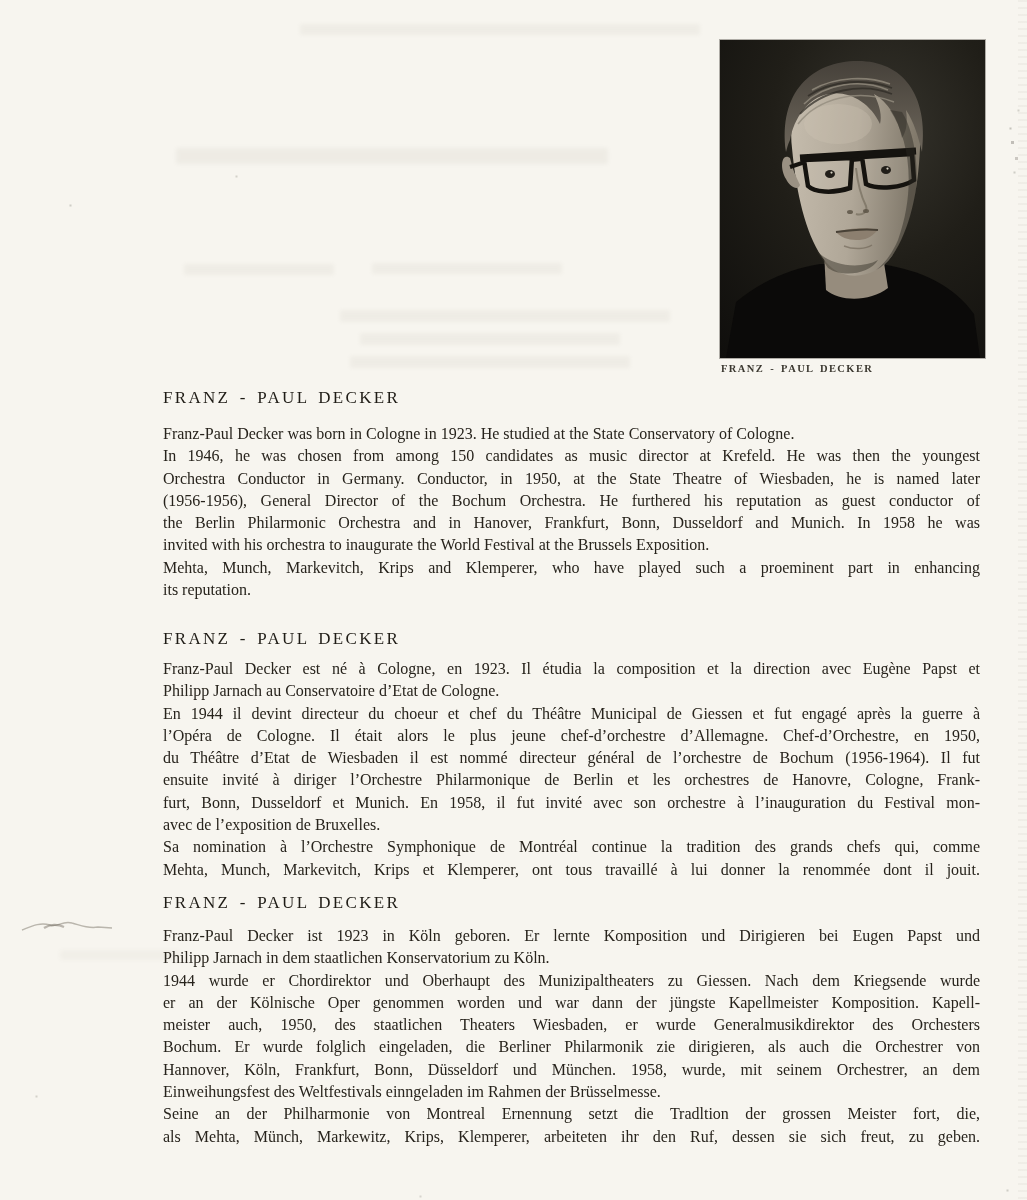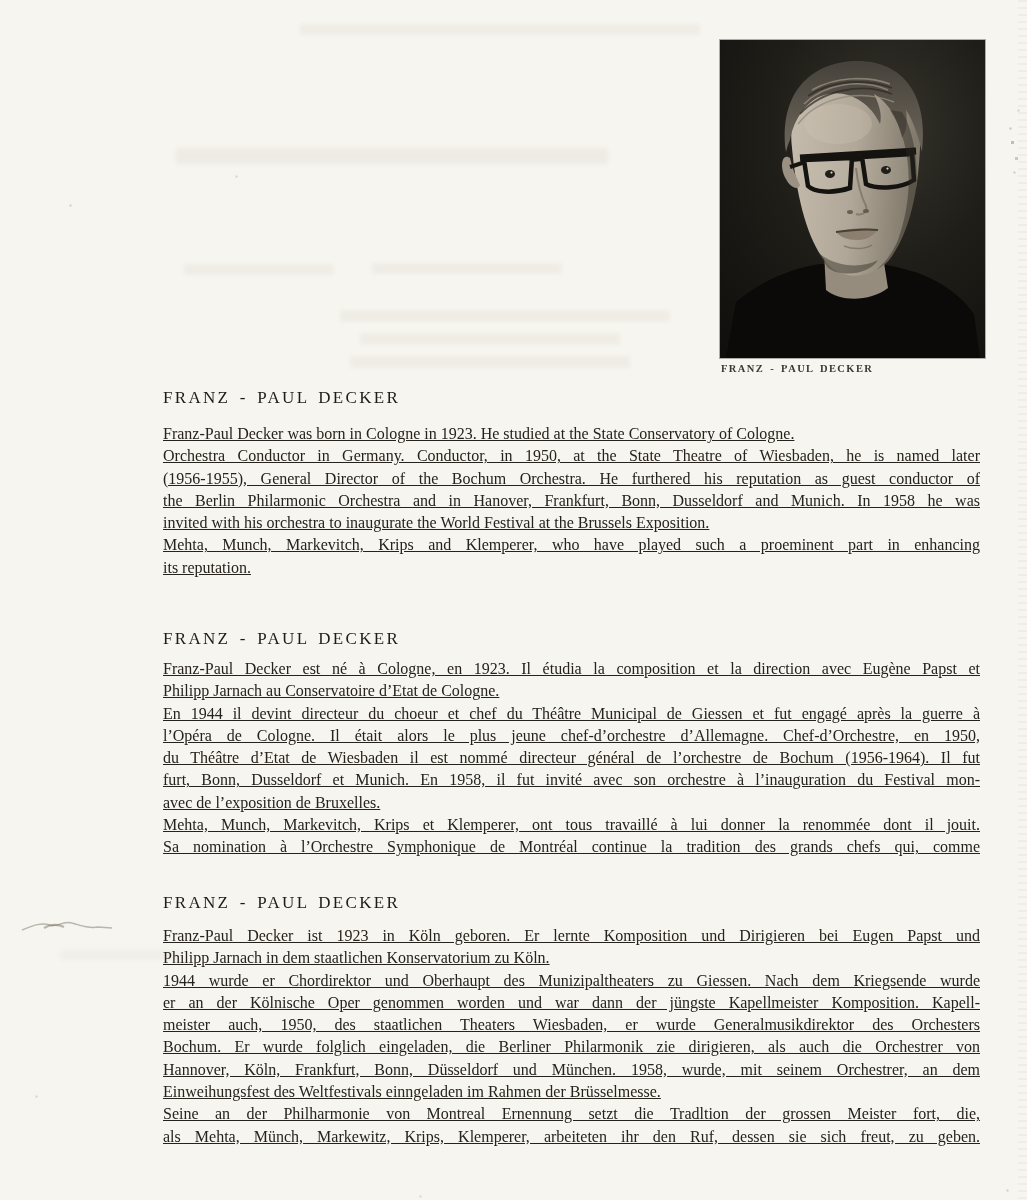--- a/index.html
+++ b/index.html
@@ -47,21 +47,20 @@
     font-size: 17px;
     font-weight: normal;
     letter-spacing: 2.3px;
     word-spacing: 3px;
     color: #1f1c16;
   }
   .para {
     position: absolute;
     left: 163px;
     width: 817px;
-    text-decoration: underline;
   }
   .line {
     height: 22.3px;
     line-height: 22.3px;
     font-size: 16px;
     overflow: hidden;
     white-space: normal;
     color: #27231c;
   }
   
@@ -196,39 +195,41 @@
     <path d="M170,70 C190,100 196,150 178,200 C172,214 164,224 156,230 C176,220 192,186 196,150 C199,118 192,88 182,72 Z" fill="#2b2822" opacity="0.45"></path>
     <path d="M96,210 C110,226 140,230 158,220 C150,234 122,238 108,228 Z" fill="#3a352c" opacity="0.5"></path>
     <ellipse cx="118" cy="84" rx="34" ry="20" fill="#cfc7b7" opacity="0.3"></ellipse>
   </svg>
 </figure>
 <figcaption class="photo-caption">FRANZ - PAUL DECKER</figcaption>
 
 <h2 class="heading" style="top:388px">FRANZ - PAUL DECKER</h2>
 <div class="para" style="top:423px">
   <div class="line">Franz-Paul Decker was born in Cologne in 1923. He studied at the State Conservatory of Cologne.</div>
+  <div class="line j">In 1946, he was chosen from among 150 candidates as music director at Krefeld. He was then the youngest</div>
   <div class="line j">Orchestra Conductor in Germany. Conductor, in 1950, at the State Theatre of Wiesbaden, he is named later</div>
-  <div class="line j">(1956-1955), General Director of the Bochum Orchestra. He furthered his reputation as guest conductor of</div>
+  <div class="line j">(1956-1956), General Director of the Bochum Orchestra. He furthered his reputation as guest conductor of</div>
   <div class="line j">the Berlin Philarmonic Orchestra and in Hanover, Frankfurt, Bonn, Dusseldorf and Munich. In 1958 he was</div>
   <div class="line">invited with his orchestra to inaugurate the World Festival at the Brussels Exposition.</div>
   <div class="line j">Mehta, Munch, Markevitch, Krips and Klemperer, who have played such a proeminent part in enhancing</div>
   <div class="line">its reputation.</div>
 </div>
 
 <h2 class="heading" style="top:629px">FRANZ - PAUL DECKER</h2>
 <div class="para" style="top:658px">
   <div class="line j">Franz-Paul Decker est né à Cologne, en 1923. Il étudia la composition et la direction avec Eugène Papst et</div>
   <div class="line">Philipp Jarnach au Conservatoire d’Etat de Cologne.</div>
   <div class="line j">En 1944 il devint directeur du choeur et chef du Théâtre Municipal de Giessen et fut engagé après la guerre à</div>
   <div class="line j">l’Opéra de Cologne. Il était alors le plus jeune chef-d’orchestre d’Allemagne. Chef-d’Orchestre, en 1950,</div>
   <div class="line j">du Théâtre d’Etat de Wiesbaden il est nommé directeur général de l’orchestre de Bochum (1956-1964). Il fut</div>
+  <div class="line j">ensuite invité à diriger l’Orchestre Philarmonique de Berlin et les orchestres de Hanovre, Cologne, Frank-</div>
   <div class="line j">furt, Bonn, Dusseldorf et Munich. En 1958, il fut invité avec son orchestre à l’inauguration du Festival mon-</div>
   <div class="line">avec de l’exposition de Bruxelles.</div>
+  <div class="line j">Sa nomination à l’Orchestre Symphonique de Montréal continue la tradition des grands chefs qui, comme</div>
   <div class="line j">Mehta, Munch, Markevitch, Krips et Klemperer, ont tous travaillé à lui donner la renommée dont il jouit.</div>
-  <div class="line j">Sa nomination à l’Orchestre Symphonique de Montréal continue la tradition des grands chefs qui, comme</div>
 </div>
 
 <h2 class="heading" style="top:893px">FRANZ - PAUL DECKER</h2>
 <div class="para" style="top:925px">
   <div class="line j">Franz-Paul Decker ist 1923 in Köln geboren. Er lernte Komposition und Dirigieren bei Eugen Papst und</div>
   <div class="line">Philipp Jarnach in dem staatlichen Konservatorium zu Köln.</div>
   <div class="line j">1944 wurde er Chordirektor und Oberhaupt des Munizipaltheaters zu Giessen. Nach dem Kriegsende wurde</div>
   <div class="line j">er an der Kölnische Oper genommen worden und war dann der jüngste Kapellmeister Komposition. Kapell-</div>
   <div class="line j">meister auch, 1950, des staatlichen Theaters Wiesbaden, er wurde Generalmusikdirektor des Orchesters</div>
   <div class="line j">Bochum. Er wurde folglich eingeladen, die Berliner Philarmonik zie dirigieren, als auch die Orchestrer von</div>

